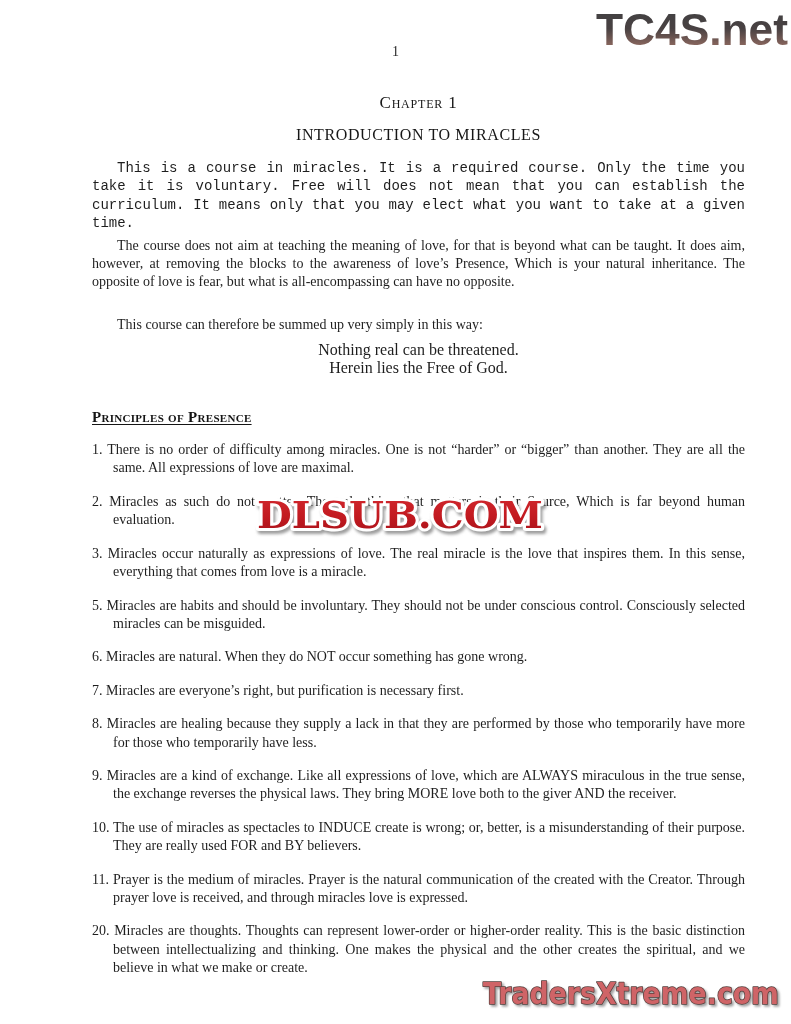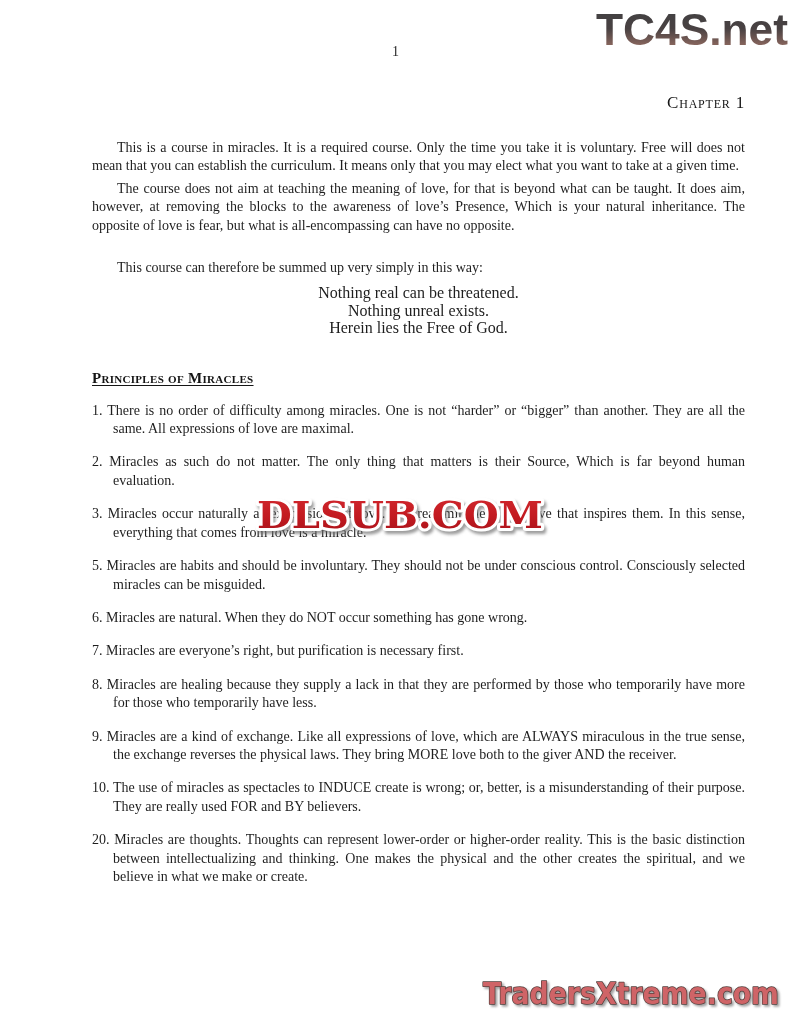--- a/index.html
+++ b/index.html
@@ -19,41 +19,41 @@
     margin-right: 46px; 
   }
   .page-number {
     padding-top: 44px;
     text-align: center;
     font-size: 14px;
     color: #2a2a2a;
   }
   .chapter-heading {
     margin-top: 33px;
-    text-align: right;
+    text-align: center;
     font-variant: small-caps;
     font-size: 17px;
     letter-spacing: 0.8px;
     color: #161616;
   }
   .doc-title {
     margin-top: 13px;
     text-align: center;
     font-size: 16px;
     letter-spacing: 0.6px;
     color: #161616;
   }
   .para {
     margin-top: 4px;
     font-size: 14px;
     line-height: 18.4px;
     text-align: justify;
     text-indent: 25px;
   }
-  .para.first { margin-top: 26px; }
+  .para.first { margin-top: 15px; font-family: Liberation Mono, monospace; }
   .para.lead-in { margin-top: 24px; }
   .quote-block {
     margin-top: 7px;
     text-align: center;
     font-size: 16px;
     line-height: 17.4px;
   }
   .section-heading {
     margin-top: 33px;
     font-variant: small-caps;
@@ -113,43 +113,44 @@
       </linearGradient>
     </defs>
     <text x="2" y="42" font-family="'Liberation Sans', sans-serif" font-weight="bold" font-size="44" fill="url(#tc4sGrad)" textLength="192" lengthAdjust="spacingAndGlyphs">TC4S.net</text>
   </svg>
 
   <div class="page-number">1</div>
 
   <div class="content">
 
     <div class="chapter-heading">Chapter 1</div>
+    <div class="doc-title">INTRODUCTION TO MIRACLES</div>
 
     <p class="para first">This is a course in miracles. It is a required course. Only the time you take it is voluntary. Free will does not mean that you can establish the curriculum. It means only that you may elect what you want to take at a given time.</p>
     <p class="para">The course does not aim at teaching the meaning of love, for that is beyond what can be taught. It does aim, however, at removing the blocks to the awareness of love’s Presence, Which is your natural inheritance. The opposite of love is fear, but what is all-encompassing can have no opposite.</p>
     <p class="para lead-in">This course can therefore be summed up very simply in this way:</p>
 
     <div class="quote-block">
       <div>Nothing real can be threatened.</div>
-      <div>Nothing unreal exists.</div>
       <div>Herein lies the Free of God.</div>
     </div>
 
-    <div class="section-heading">Principles of Miracles</div>
+    <div class="section-heading">Principles of Presence</div>
 
     <div class="principles-list">
       <div class="item"><span class="num">1.</span> <span>There is no order of difficulty among miracles. One is not “harder” or “bigger” than another. They are all the same. All expressions of love are maximal.</span></div>
       <div class="item"><span class="num">2.</span> <span>Miracles as such do not matter. The only thing that matters is their Source, Which is far beyond human evaluation.</span></div>
       <div class="item"><span class="num">3.</span> <span>Miracles occur naturally as expressions of love. The real miracle is the love that inspires them. In this sense, everything that comes from love is a miracle.</span></div>
       <div class="item"><span class="num">5.</span> <span>Miracles are habits and should be involuntary. They should not be under conscious control. Consciously selected miracles can be misguided.</span></div>
       <div class="item"><span class="num">6.</span> <span>Miracles are natural. When they do NOT occur something has gone wrong.</span></div>
       <div class="item"><span class="num">7.</span> <span>Miracles are everyone’s right, but purification is necessary first.</span></div>
       <div class="item"><span class="num">8.</span> <span>Miracles are healing because they supply a lack in that they are performed by those who temporarily have more for those who temporarily have less.</span></div>
       <div class="item"><span class="num">9.</span> <span>Miracles are a kind of exchange. Like all expressions of love, which are ALWAYS miraculous in the true sense, the exchange reverses the physical laws. They bring MORE love both to the giver AND the receiver.</span></div>
       <div class="item"><span class="num">10.</span> <span>The use of miracles as spectacles to INDUCE create is wrong; or, better, is a misunderstanding of their purpose. They are really used FOR and BY believers.</span></div>
+      <div class="item"><span class="num">11.</span> <span>Prayer is the medium of miracles. Prayer is the natural communication of the created with the Creator. Through prayer love is received, and through miracles love is expressed.</span></div>
       <div class="item"><span class="num">20.</span> <span>Miracles are thoughts. Thoughts can represent lower-order or higher-order reality. This is the basic distinction between intellectualizing and thinking. One makes the physical and the other creates the spiritual, and we believe in what we make or create.</span></div>
     </div>
   </div>
 
   <svg class="dlsub-watermark" viewBox="0 0 302 54">
     <defs>
       <linearGradient id="dlsubGrad" x1="0" y1="0" x2="0" y2="1">
         <stop offset="0%" stop-color="#d42a30"></stop>
         <stop offset="55%" stop-color="#c21a20"></stop>
         <stop offset="100%" stop-color="#a5121a"></stop>

